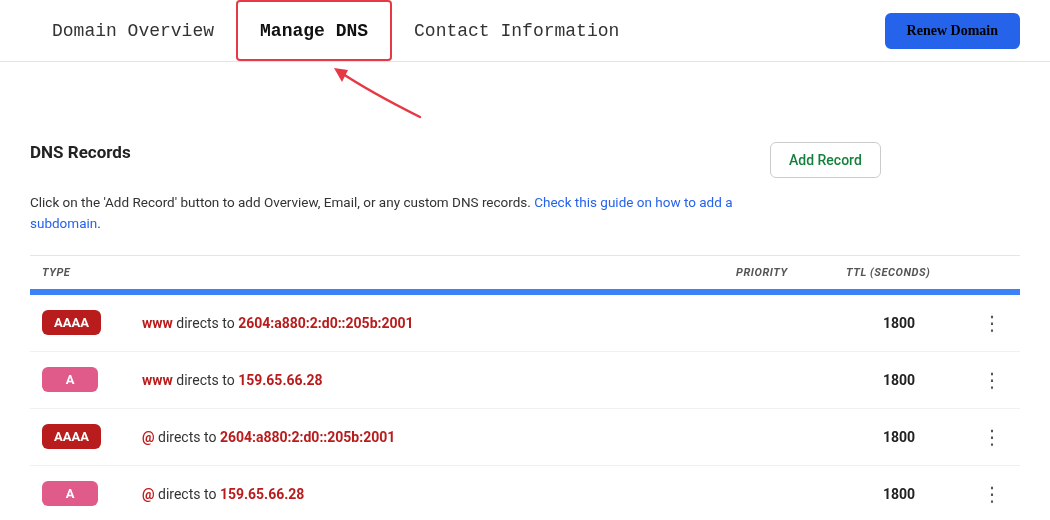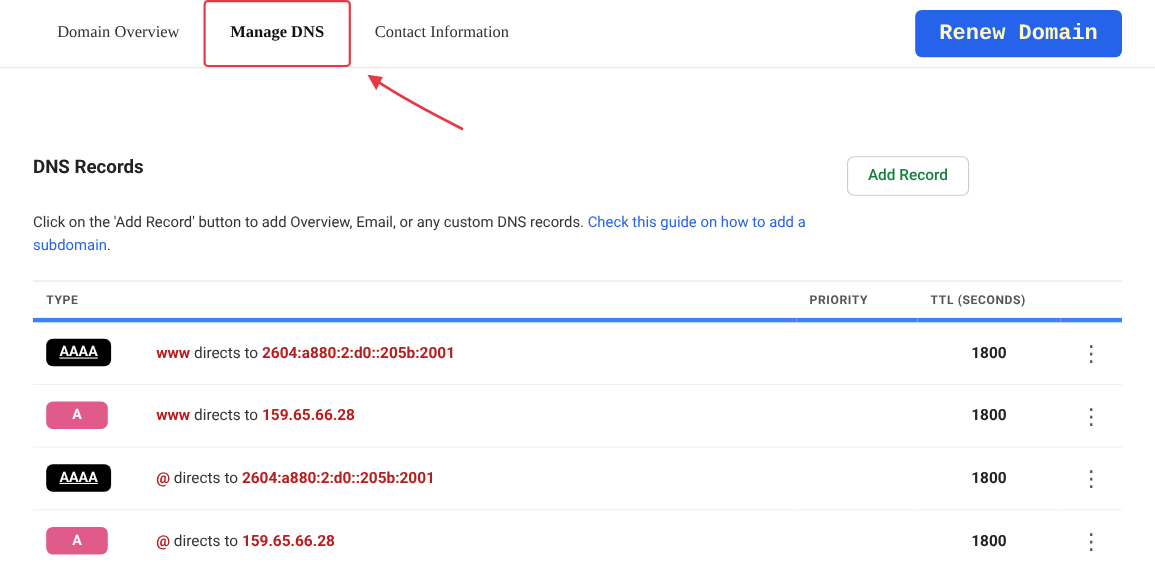--- a/index.html
+++ b/index.html
@@ -26,46 +26,46 @@
       align-items: center;
       gap: 0;
       height: 100%;
     }
     .nav-tab {
       padding: 14px 22px;
       height: 100%;
       display: flex;
       align-items: center;
       cursor: pointer;
-      font-size: 15px;
+      font-size: 18px;
       color: #333;
       white-space: nowrap;
       border: none;
       background: none;
-      font-family: Liberation Serif, serif;
+      font-family: Liberation Mono, monospace;
     }
     .nav-tab.active {
       font-weight: 600;
       border: 2px solid #e63946;
       border-radius: 4px;
       color: #111;
     }
     .header-right {
       margin-left: auto;
     }
     .renew-btn {
       background: #2563eb;
-      color: #fef9c3;
+      color: #000000;
       border: none;
       border-radius: 6px;
       padding: 10px 22px;
-      font-size: 20px;
+      font-size: 14px;
       font-weight: 600;
       cursor: pointer;
-      font-family: Liberation Mono, monospace;
+      font-family: Liberation Serif, serif;
     }
 
     
     .arrow-container {
       position: relative;
       height: 60px;
       display: flex;
       justify-content: center;
       align-items: flex-end;
       padding-bottom: 4px;
@@ -121,21 +121,22 @@
     }
 
     
     .dns-table {
       width: 100%;
       border-collapse: collapse;
     }
 
     .dns-table thead tr {
       border-top: 1px solid #e5e5e5;
-      border-bottom: 4px solid #3b82f6;
+      border-bottom: 6px solid #3b82f6;
+      font-style: italic;
     }
 
     .dns-table th {
       font-size: 11px;
       font-weight: 700;
       color: #555;
       text-transform: uppercase;
       letter-spacing: 0.05em;
       padding: 10px 12px;
       text-align: left;
@@ -156,22 +157,21 @@
       justify-content: center;
       border-radius: 6px;
       padding: 5px 12px;
       font-size: 13px;
       font-weight: 700;
       color: #fff;
       min-width: 56px;
     }
 
     .badge-aaaa {
-      background: #000000;
-      text-decoration: underline;
+      background: #b91c1c;
     }
 
     .badge-a {
       background: #e05a8a;
     }
 
     .record-text {
       font-size: 14px;
       color: #333;
     }

